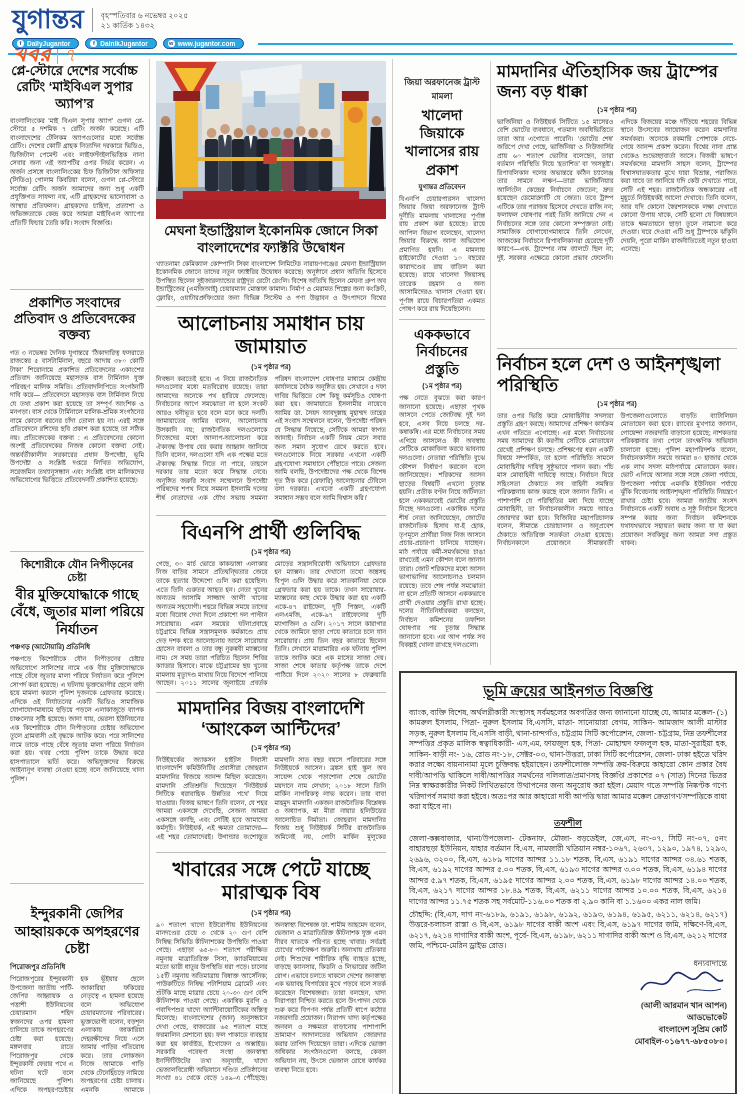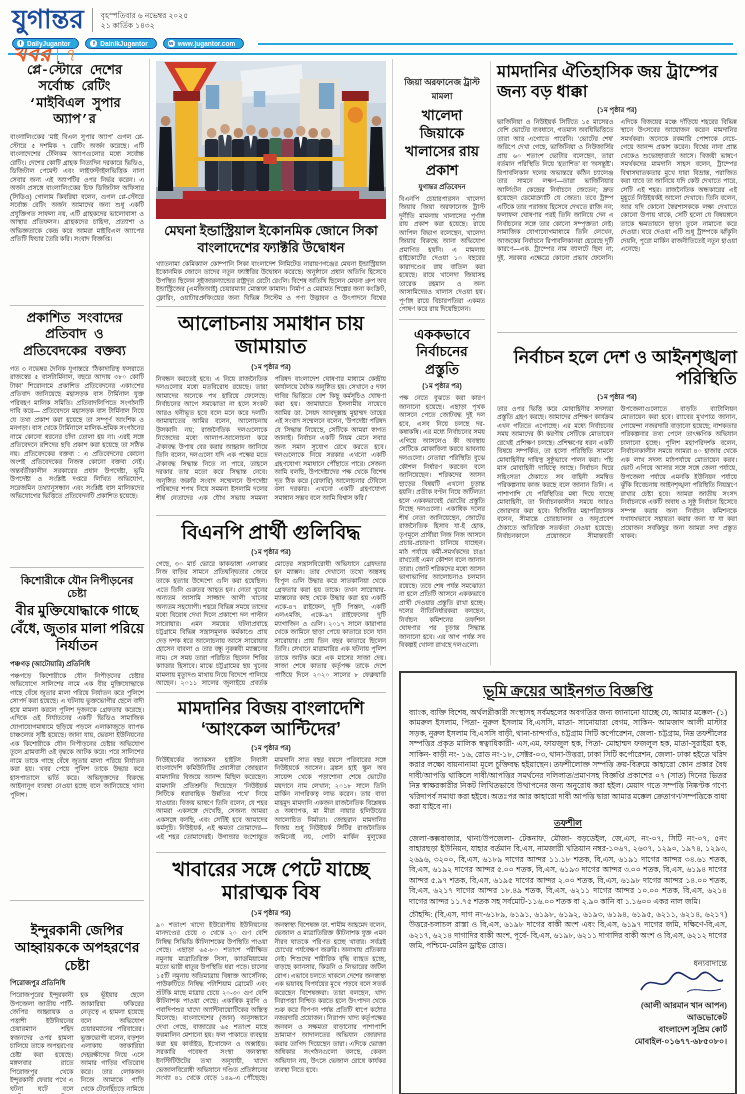--- a/index.html
+++ b/index.html
@@ -29,42 +29,42 @@
   .col-mid  { width:243px; padding:2px 6px 0 6px; border-right:1px solid #cfcfcf; }
   .col-right{ flex:1; padding:2px 0 0 6px; display:flex; flex-direction:column; }
 
   h1,h2,h3 { font-weight:bold; color:#0c0c0c; }
   .body-txt { font-size:6.4px; line-height:1.33; text-align:justify; color:#222; overflow:hidden; }
   .cont-marker { font-size:6.8px; font-weight:bold; text-align:center; margin:2px 0; }
   .byline { font-size:6.8px; font-weight:bold; margin:2px 0; }
   .two-col { column-count:2; column-gap:7px; }
 
   
-  .lc-title { font-size:13px; line-height:1.25; text-align:center; margin:2px 5px 5px 0;font-family:Liberation Mono, monospace; }
+  .lc-title { font-size:13px; line-height:1.25; text-align:center; margin:2px 5px 5px 0; }
   .lc-kicker { font-size:10.5px; line-height:1.25; text-align:center; margin:6px 0 2px 0; font-weight:bold; }
   .lc-big { font-size:13.5px; line-height:1.3; text-align:center; margin:0 0 3px 0; }
 
   
   .photo-wrap { width:100%; height:158px; overflow:hidden; }
   .photo-wrap svg { display:block; width:100%; height:100%; }
   .mid-title-sm { font-size:13px; line-height:1.3; text-align:center; margin:4px 0 3px 0; }
   .mid-title-lg { font-size:19.5px; line-height:1.2; text-align:center; margin:5px 0 1px 0; }
   .mid-title-md { font-size:17.5px; line-height:1.2; text-align:center; margin:5px 0 1px 0; }
   .mid-art { border-top:1px solid #bbb; margin-top:4px; }
 
   
   .right-top { display:flex; height:604px; }
   .colA { width:92px; padding-right:5px; border-right:1px solid #cfcfcf; }
   .colA .kicker { font-size:8.5px; font-weight:bold; text-align:center; margin-top:15px; }
   .colA .kh-title { font-size:14px; line-height:1.3; text-align:center; margin:2px 0; }
   .colA .byline { text-align:center; }
   .colA .ekok-title { font-size:13.5px; line-height:1.3; text-align:center; margin:6px 0 2px 0; }
   .right-main { flex:1; padding-left:6px; }
   .rm-title { font-size:16.5px; line-height:1.2; text-align:left; margin:1px 0 2px 0; }
-  .rm-title2 { font-size:17.5px; line-height:1.2; text-align:right; margin:6px 0 2px 0; border-top:1px solid #bbb; padding-top:14px; }
+  .rm-title2 { font-size:17.5px; line-height:1.2; text-align:left; margin:22px 0 2px 0; border-top:1px solid #bbb; padding-top:5px; }
 
   
   .notice-box { border:2px solid #3a3a3a; margin-top:6px; padding:6px 8px; height:424px; overflow:hidden; font-family:"Liberation Serif", serif; }
   .notice-title { font-size:15px; font-weight:bold; text-align:center; text-decoration:underline; margin-bottom:4px; }
   .notice-body { font-size:7.6px; line-height:1.38; text-align:justify; color:#111; }
   .schedule-head { font-size:9px; font-weight:bold; text-align:center; text-decoration:underline; margin:3px 0; }
   .sig-block { text-align:right; margin-top:6px; font-size:8px; font-weight:bold; line-height:1.5; }
   .sig-block .closing { font-weight:normal; font-size:8px; }
   .sig-img { display:inline-block; }
 </style>

